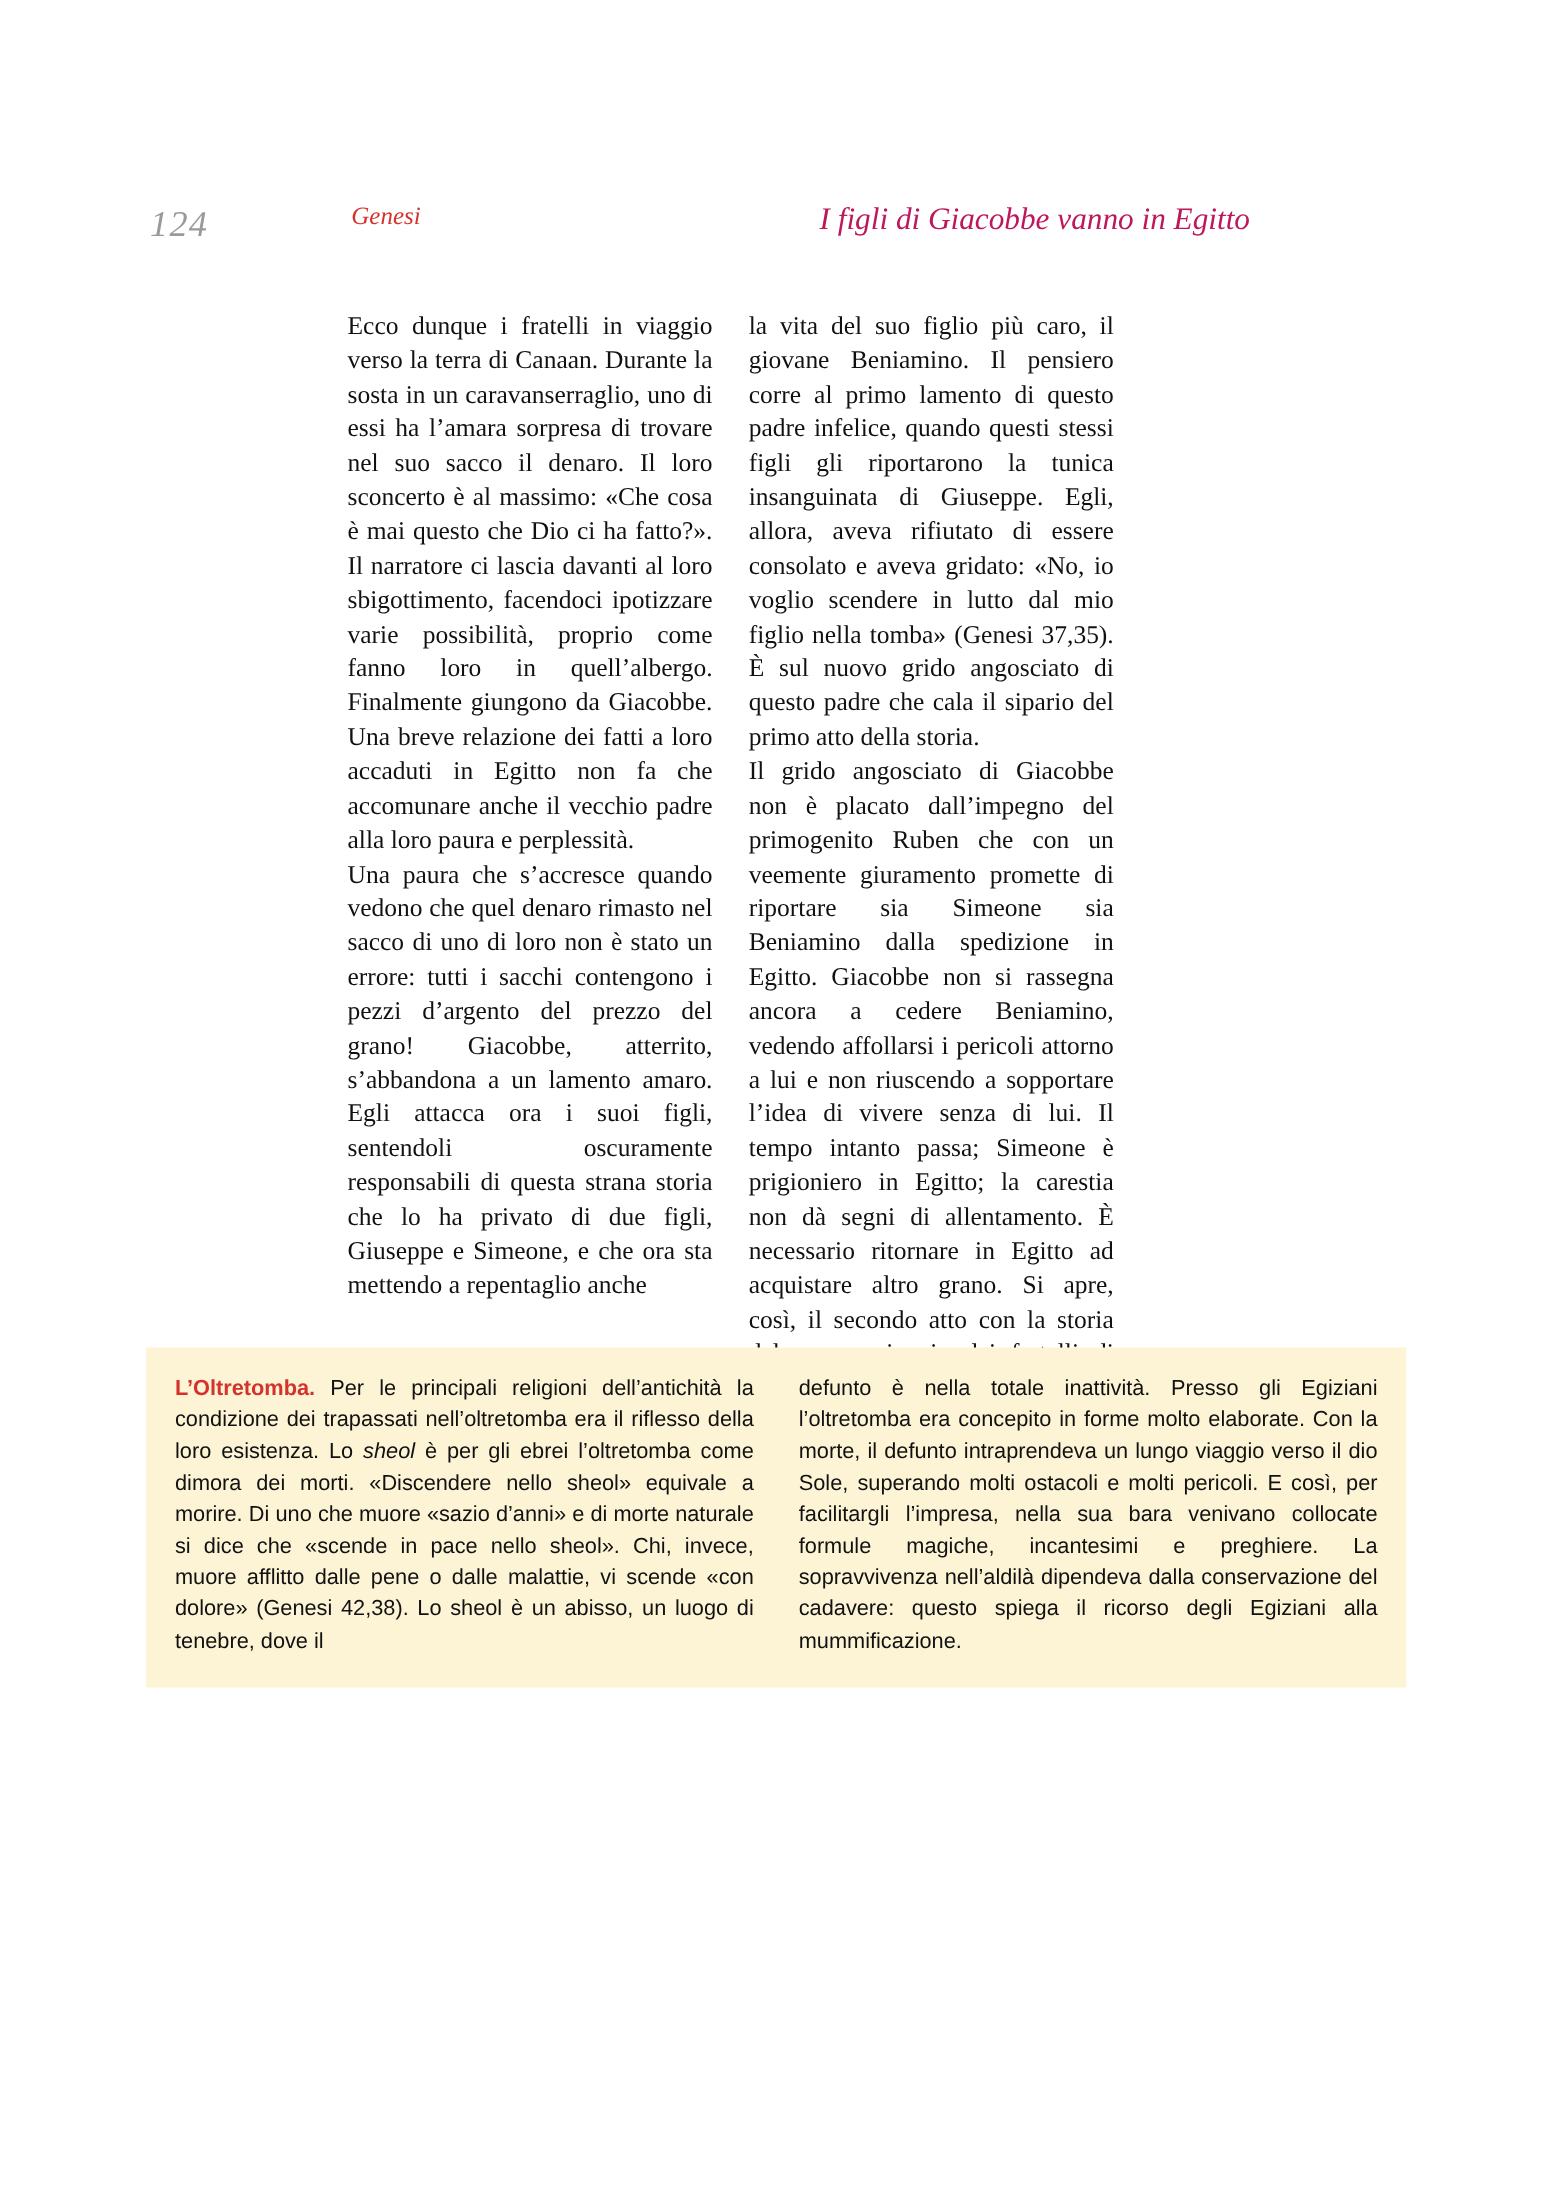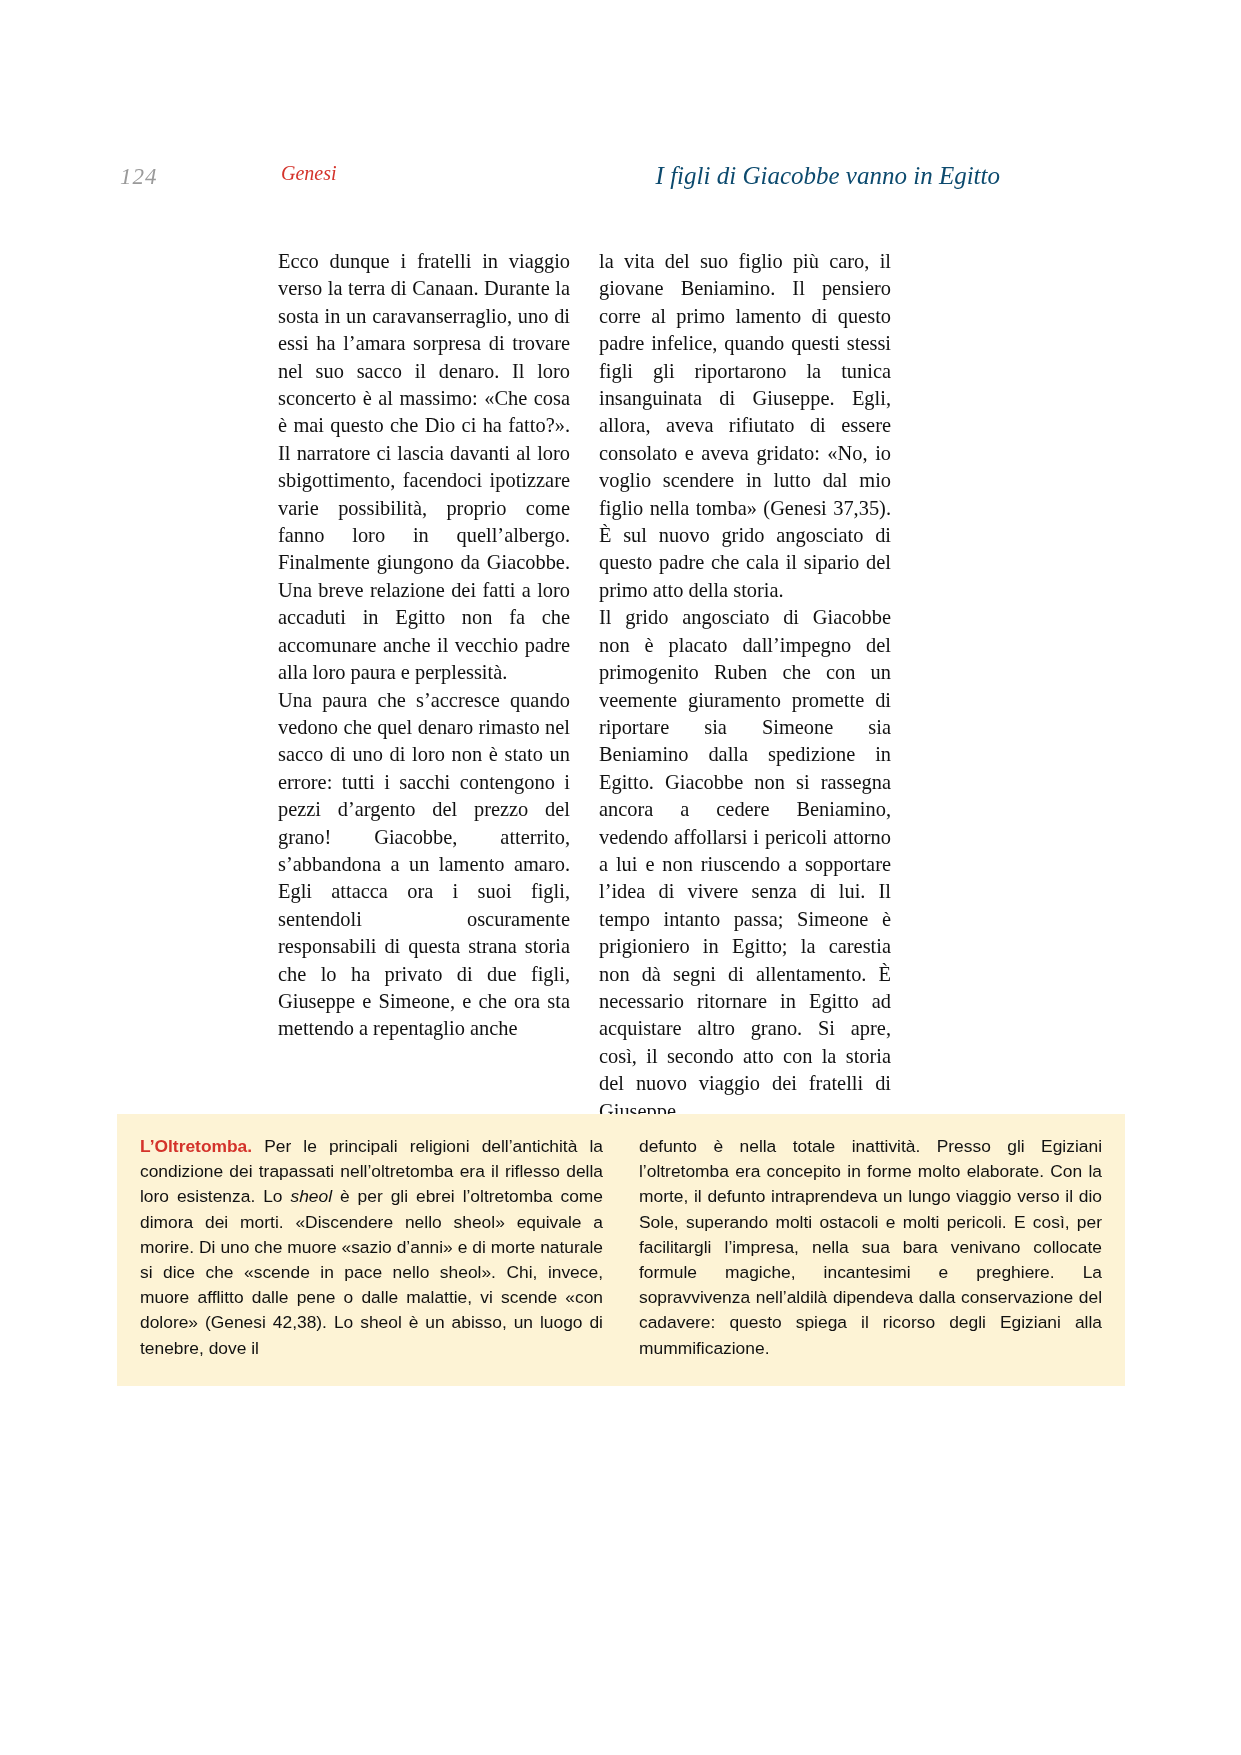--- a/index.html
+++ b/index.html
@@ -30,41 +30,41 @@
     top: 160px;
     width: 880px;
     height: 34px;
   }
   .folio {
     position: absolute;
     left: 0;
     top: 4px;
     font-family: "Liberation Serif", serif;
     font-style: italic;
-    font-size: 23px;
+    font-size: 29px;
     color: #9a9a9a;
     letter-spacing: 1px;
   }
   .book-title {
     position: absolute;
     left: 161px;
     top: 2px;
     font-family: "Liberation Serif", serif;
     font-style: italic;
     font-size: 20px;
     color: #d4332b;
   }
   .section-title {
     position: absolute;
     right: 0;
     top: 2px;
     font-family: "Liberation Serif", serif;
     font-style: italic;
     font-size: 25px;
-    color: #0c4a6e;
+    color: #be185d;
     white-space: nowrap;
   }
 
   
   .body-columns {
     position: absolute;
     left: 278px;
     top: 248px;
     width: 614px;
     display: flex;
@@ -84,21 +84,20 @@
   }
 
   
   .sidebox {
     position: absolute;
     left: 117px;
     top: 1078px;
     width: 1008px;
     height: 272px;
     background: #fdf3d5;
-    margin-top: 36px;
   }
   .sidebox-inner {
     position: absolute;
     left: 23px;
     top: 20px;
     width: 962px;
     display: flex;
     gap: 36px;
   }
   .sb-col {

